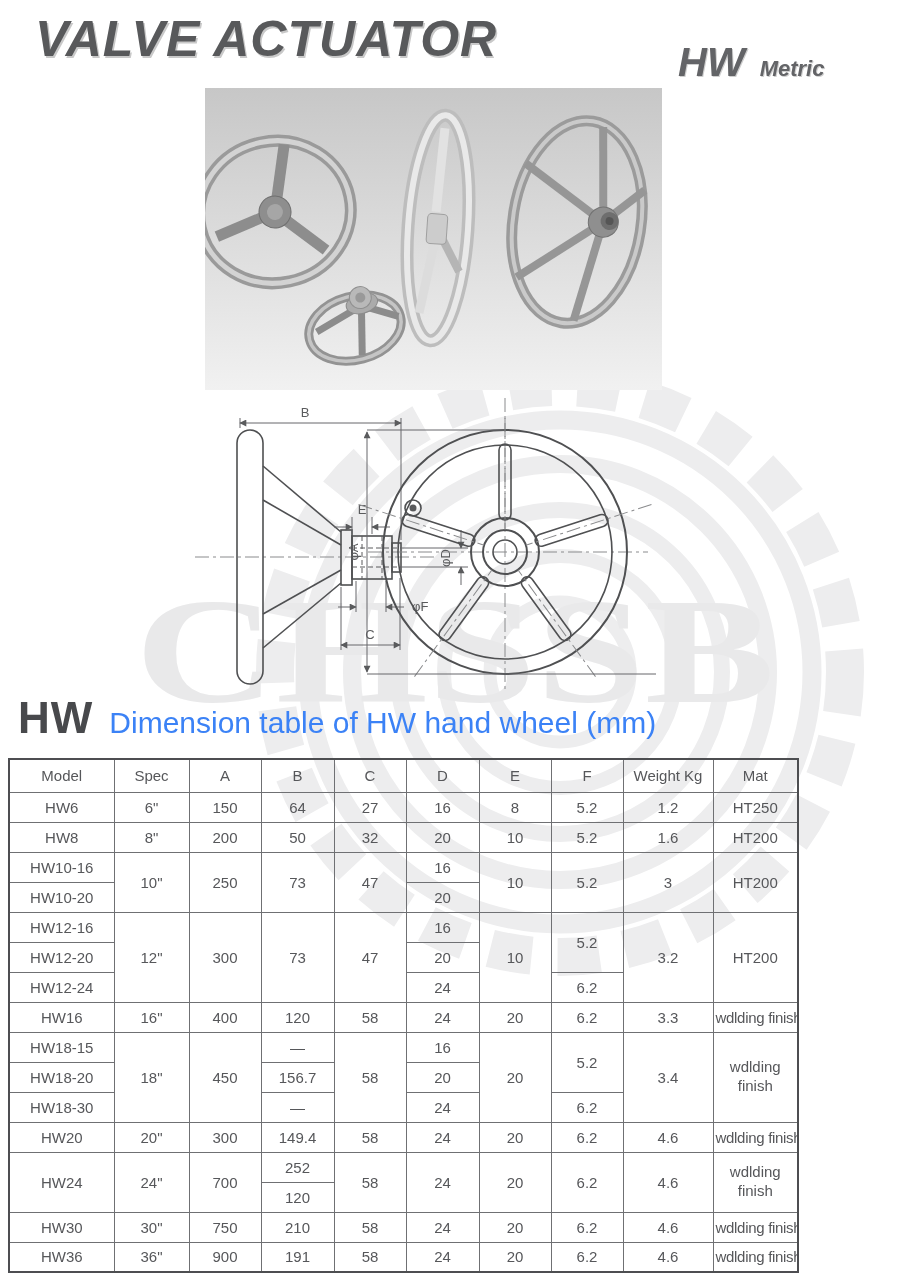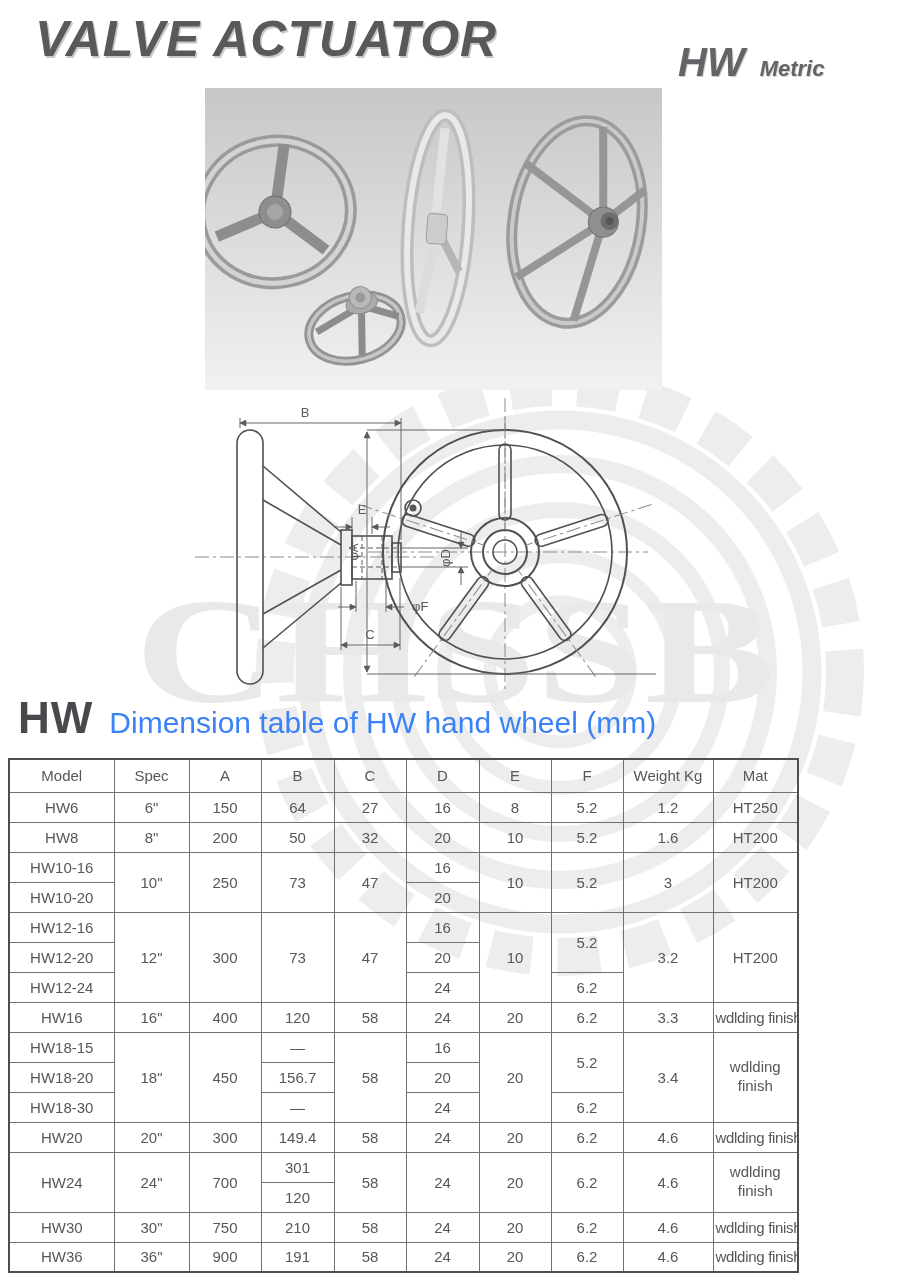--- a/index.html
+++ b/index.html
@@ -352,21 +352,21 @@
           <td>20</td>
           <td>6.2</td>
           <td>4.6</td>
           <td class="mat-sm">wdlding finish</td>
         </tr>
 
         <tr>
           <td rowspan="2">HW24</td>
           <td rowspan="2">24"</td>
           <td rowspan="2">700</td>
-          <td>301</td>
+          <td>252</td>
           <td rowspan="2">58</td>
           <td rowspan="2">24</td>
           <td rowspan="2">20</td>
           <td rowspan="2">6.2</td>
           <td rowspan="2">4.6</td>
           <td rowspan="2" class="mat-2l">wdlding finish</td>
         </tr>
         <tr>
           <td>120</td>
         </tr>

